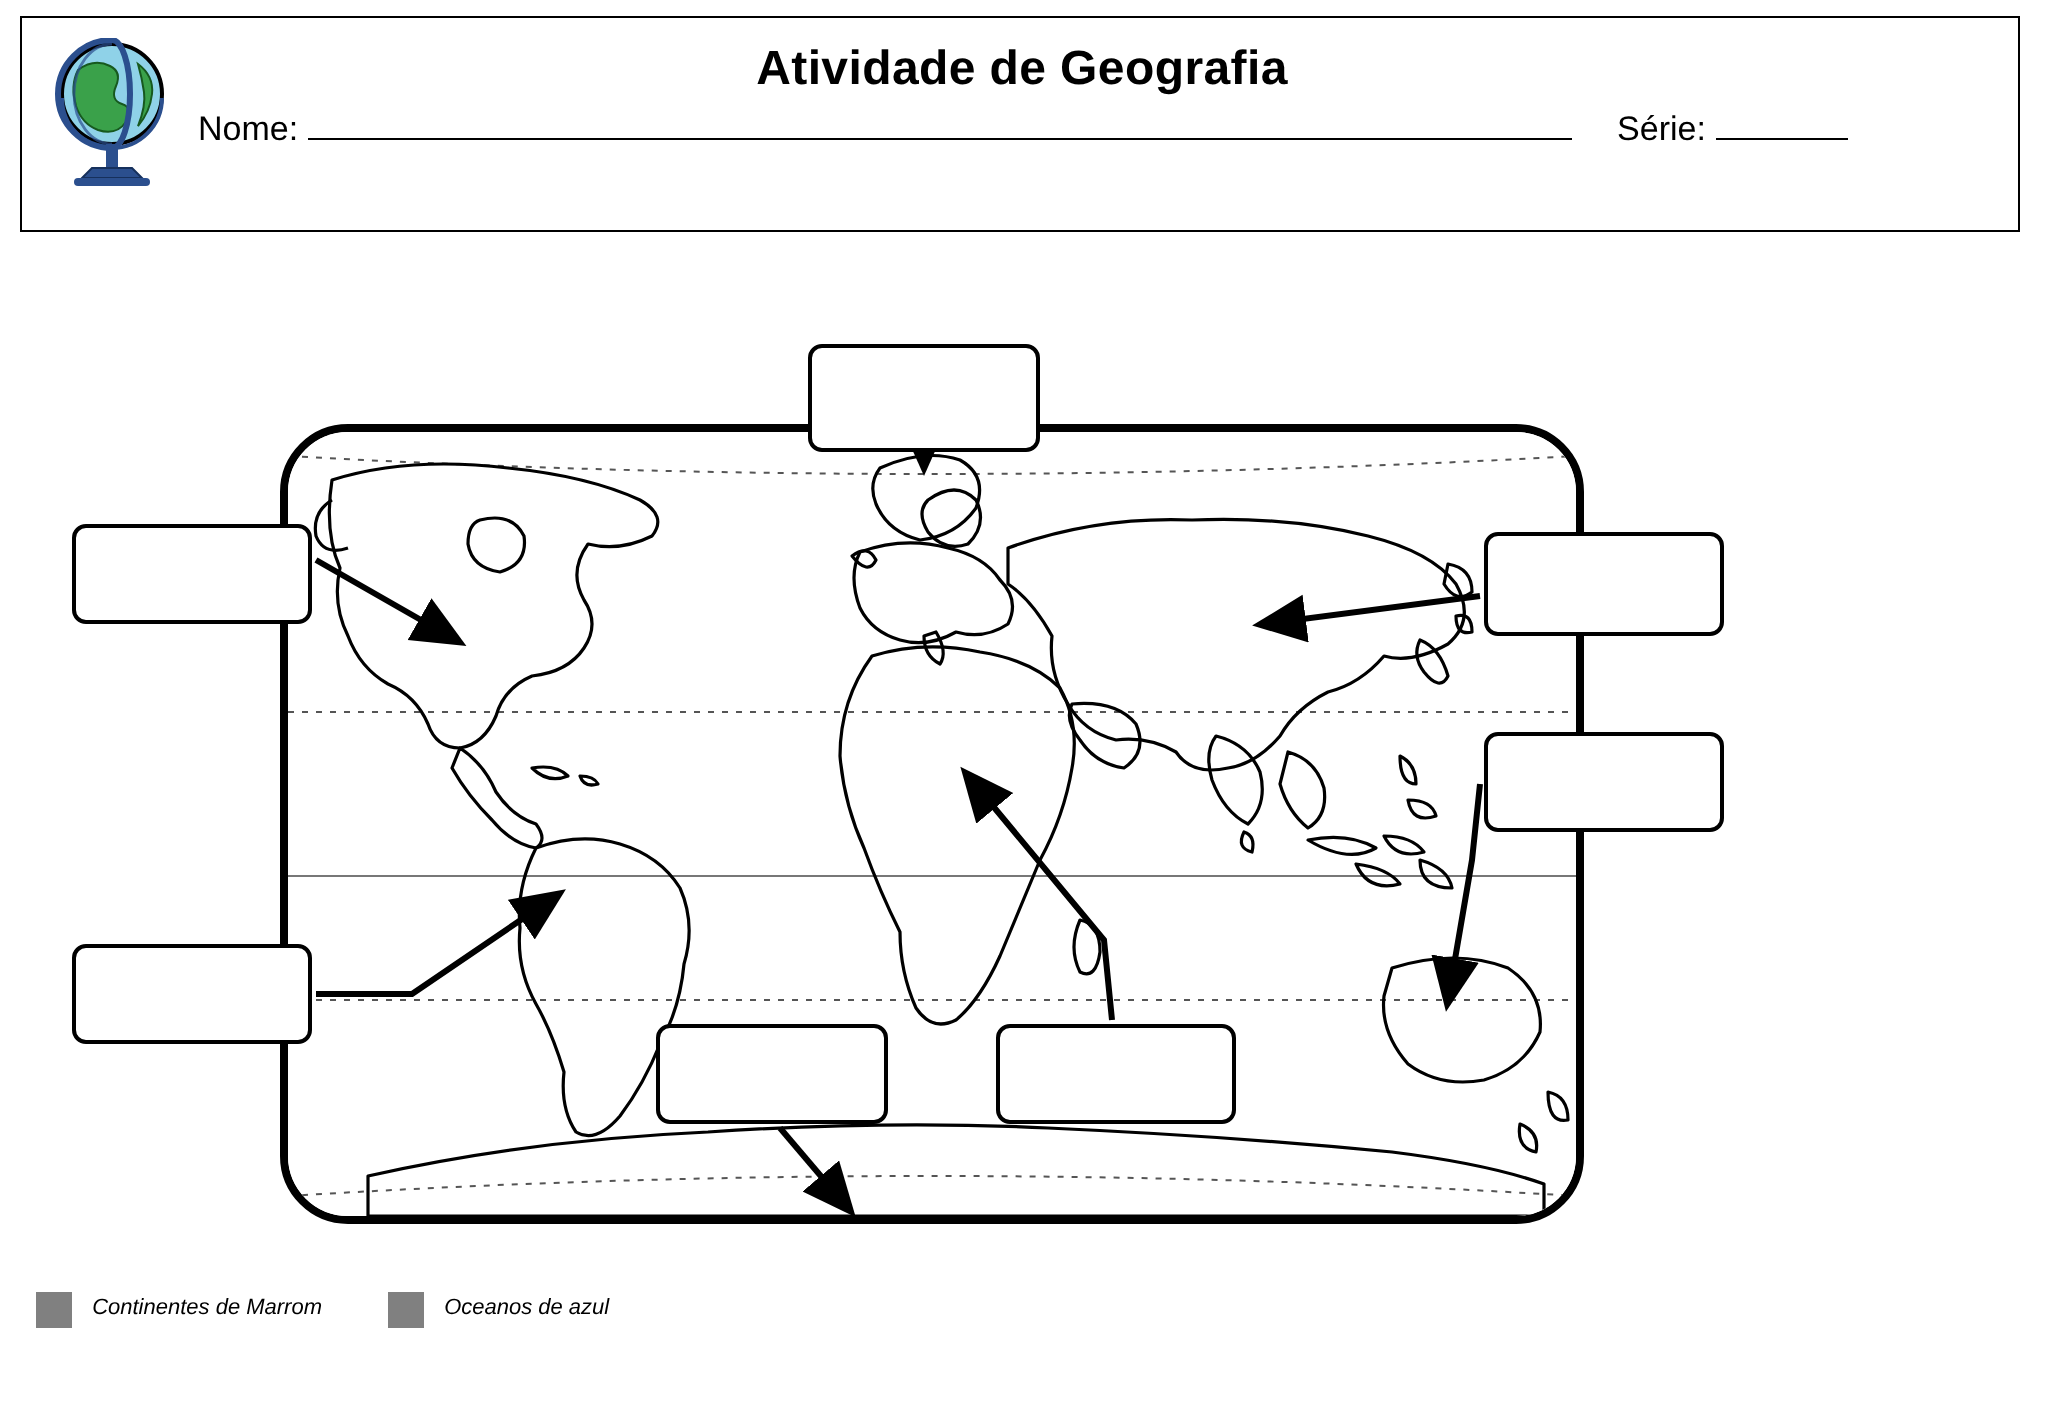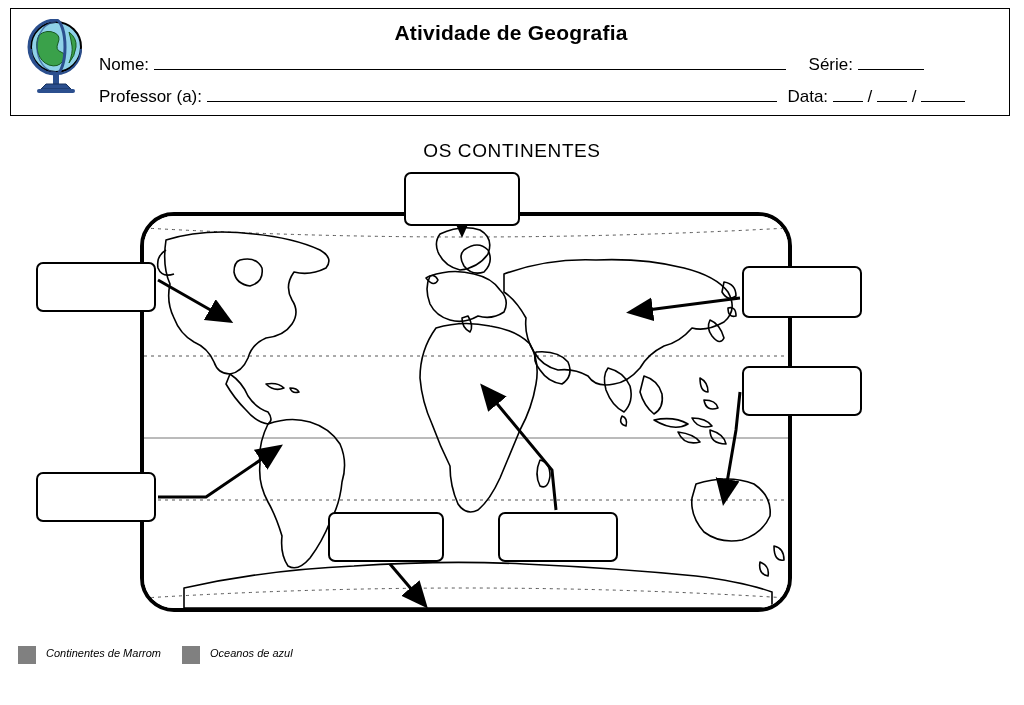--- a/index.html
+++ b/index.html
@@ -38,21 +38,21 @@
     top: 10px;
     width: 62px;
     height: 76px;
   }
   #header-title {
     position: absolute;
     left: 0;
     top: 12px;
     width: 1000px;
     text-align: center;
-    font-size: 21px;
+    font-size: 24px;
     font-weight: bold;
     letter-spacing: 0.2px;
   }
   .field-row {
     position: absolute;
     left: 88px;
     width: 900px;
     height: 26px;
     font-size: 17px;
     white-space: nowrap;
@@ -149,21 +149,21 @@
     height: 24px;
     font-size: 11px;
   }
   .legend-item {
     position: absolute;
     top: 0;
     height: 22px;
     white-space: nowrap;
   }
   #legend-item-1 { left: 0px; }
-  #legend-item-2 { left: 164px; }
+  #legend-item-2 { left: 176px; }
   .swatch {
     display: inline-block;
     width: 18px;
     height: 18px;
     vertical-align: -4px;
     margin-right: 7px;
   }
   .legend-label {
     display: inline-block;
     vertical-align: 3px;
@@ -192,33 +192,22 @@
 
     <div id="header-title">Atividade de Geografia</div>
 
     <div class="field-row" id="row-nome">
       <span class="fl">Nome:</span>
       <span class="dots" style="width:632px"></span>
       <span class="fl" style="margin-left:18px">Série:</span>
       <span class="blank-short"></span>
     </div>
 
-    <div class="field-row" id="row-prof">
-      <span class="fl">Professor (a):</span>
-      <span class="dots" style="width:570px"></span>
-      <span class="fl" style="margin-left:6px">Data:</span>
-      <span class="blank-tiny"></span>
-      <span class="fl">/</span>
-      <span class="blank-tiny"></span>
-      <span class="fl">/</span>
-      <span class="blank-mid"></span>
-    </div>
   </div>
 
-  <div id="activity-title">OS CONTINENTES</div>
 
   <div id="map-frame">
     <svg id="map-svg" width="644" height="392" viewBox="0 0 644 392">
       <rect x="0" y="0" width="644" height="392" fill="#ffffff"></rect>
 
       <g>
         <path d="M0 12 Q322 30 644 12" fill="none" stroke="#555" stroke-width="1" stroke-dasharray="3,4"></path>
         <path d="M0 140 L644 140" fill="none" stroke="#555" stroke-width="1" stroke-dasharray="3,4"></path>
         <path d="M0 222 L644 222" fill="none" stroke="#777" stroke-width="1"></path>
         <path d="M0 284 L644 284" fill="none" stroke="#555" stroke-width="1" stroke-dasharray="3,4"></path>

